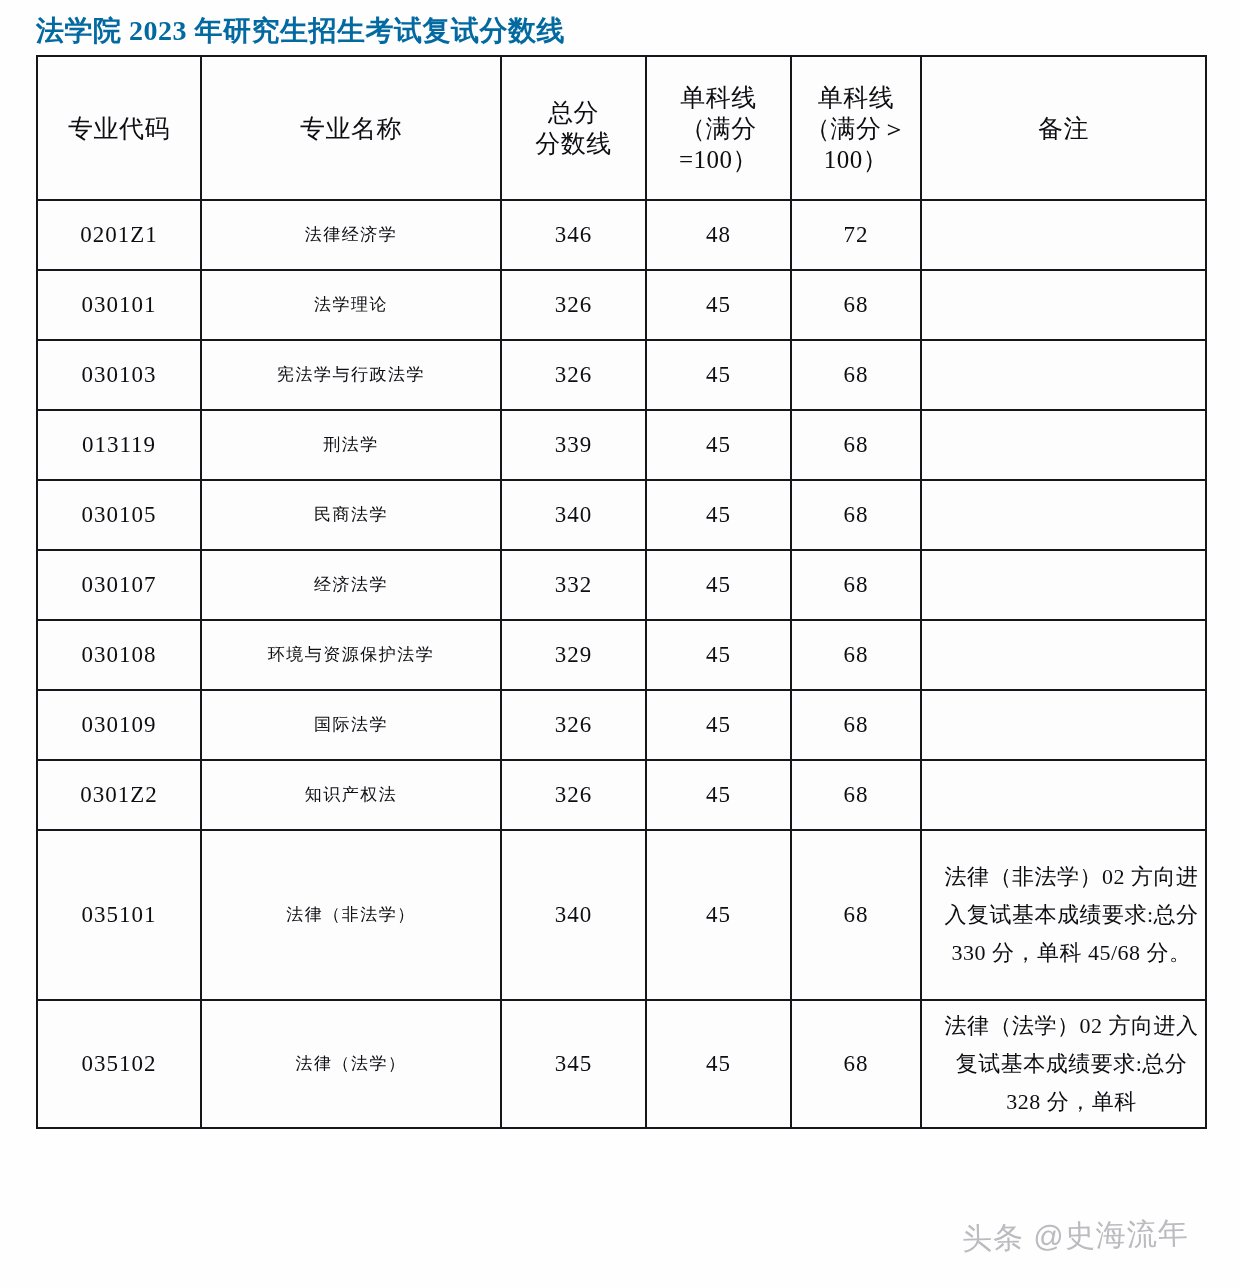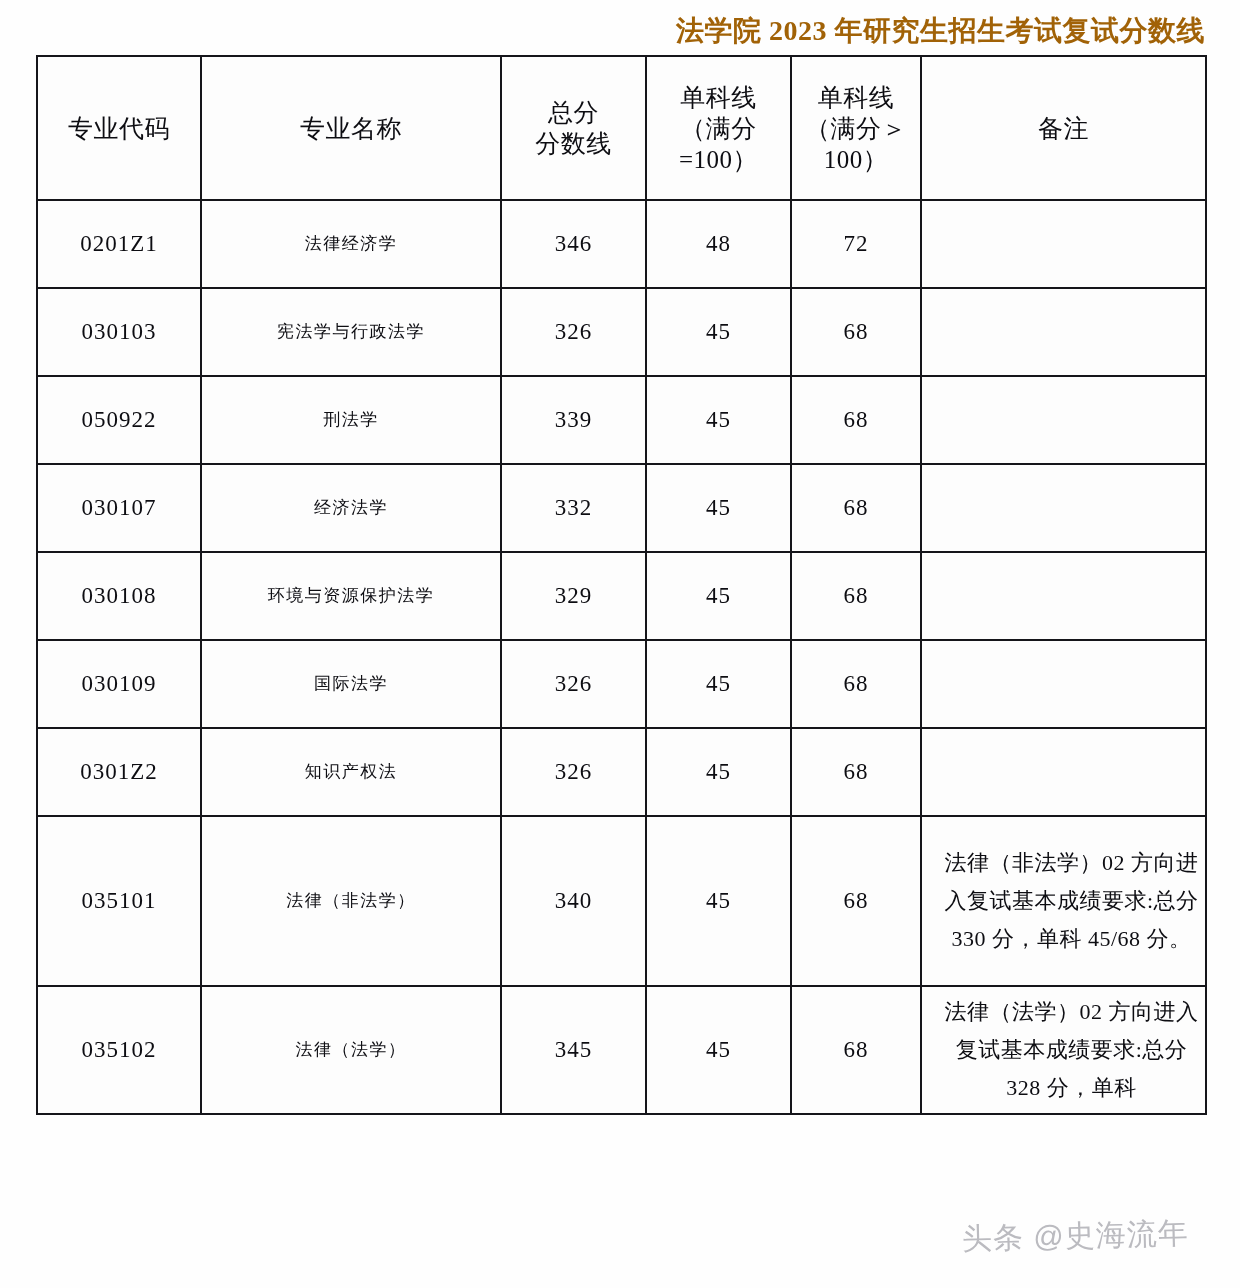--- a/index.html
+++ b/index.html
@@ -21,25 +21,25 @@
     height: 1288px;
     background: #fefefe;
     overflow: hidden;
   }
 
   #doc-title {
     position: absolute;
     left: 36px;
     top: 14px;
     width: 1169px;
-    text-align: right;
+    text-align: left;
     font-size: 28px;
     font-weight: bold;
     letter-spacing: 0.5px;
-    color: #a16207;
+    color: #0369a1;
     line-height: 34px;
     white-space: nowrap;
     font-family: "Liberation Serif", "DejaVu Serif", serif;
   }
 
   #score-table {
     position: absolute;
     left: 36px;
     top: 55px;
     width: 1169px;
@@ -72,21 +72,21 @@
     font-size: 25px;
     font-weight: bold;
     line-height: 31px;
     letter-spacing: 0.5px;
   }
   thead td .hd {
     display: block;
     padding: 0 4px;
   }
 
-  tbody tr { height: 88px; }
+  tbody tr { height: 70px; }
 
   tbody td {
     font-size: 23px;
     line-height: 30px;
     letter-spacing: 0.5px;
   }
 
   td.code-cell { font-size: 23px; letter-spacing: 1px; }
   td.name-cell { font-size: 17px; letter-spacing: 1.5px; }
   td.num-cell  { font-size: 23px; letter-spacing: 1px; }
@@ -174,33 +174,53 @@
           <td class="code-cell">0201Z1</td>
           <td class="name-cell">法律经济学</td>
           <td class="num-cell">346</td>
           <td class="num-cell">48</td>
           <td class="num-cell">72</td>
           <td class="remark-cell">
             <span class="rtext"></span>
           </td>
         </tr>
         <tr>
+          <td class="code-cell">030101</td>
+          <td class="name-cell">法学理论</td>
+          <td class="num-cell">326</td>
+          <td class="num-cell">45</td>
+          <td class="num-cell">68</td>
+          <td class="remark-cell">
+            <span class="rtext"></span>
+          </td>
+        </tr>
+        <tr>
           <td class="code-cell">030103</td>
           <td class="name-cell">宪法学与行政法学</td>
           <td class="num-cell">326</td>
           <td class="num-cell">45</td>
           <td class="num-cell">68</td>
           <td class="remark-cell">
             <span class="rtext"></span>
           </td>
         </tr>
         <tr>
-          <td class="code-cell">050922</td>
+          <td class="code-cell">013119</td>
           <td class="name-cell">刑法学</td>
           <td class="num-cell">339</td>
+          <td class="num-cell">45</td>
+          <td class="num-cell">68</td>
+          <td class="remark-cell">
+            <span class="rtext"></span>
+          </td>
+        </tr>
+        <tr>
+          <td class="code-cell">030105</td>
+          <td class="name-cell">民商法学</td>
+          <td class="num-cell">340</td>
           <td class="num-cell">45</td>
           <td class="num-cell">68</td>
           <td class="remark-cell">
             <span class="rtext"></span>
           </td>
         </tr>
         <tr>
           <td class="code-cell">030107</td>
           <td class="name-cell">经济法学</td>
           <td class="num-cell">332</td>

